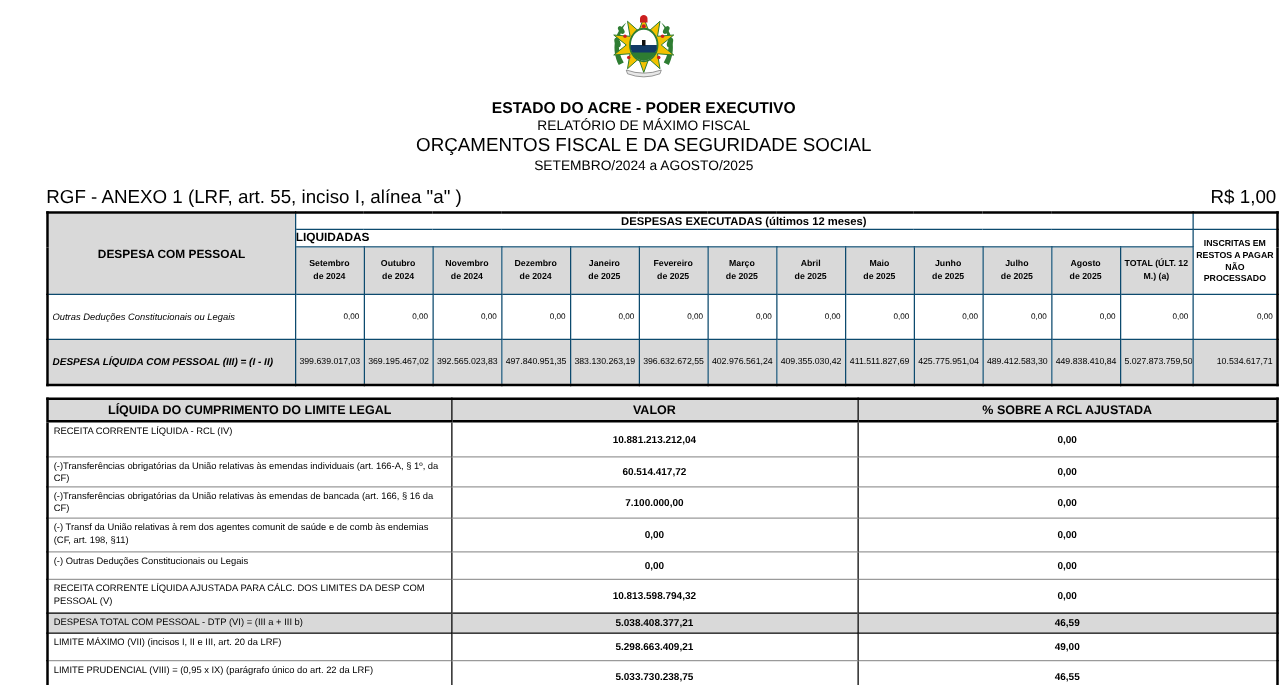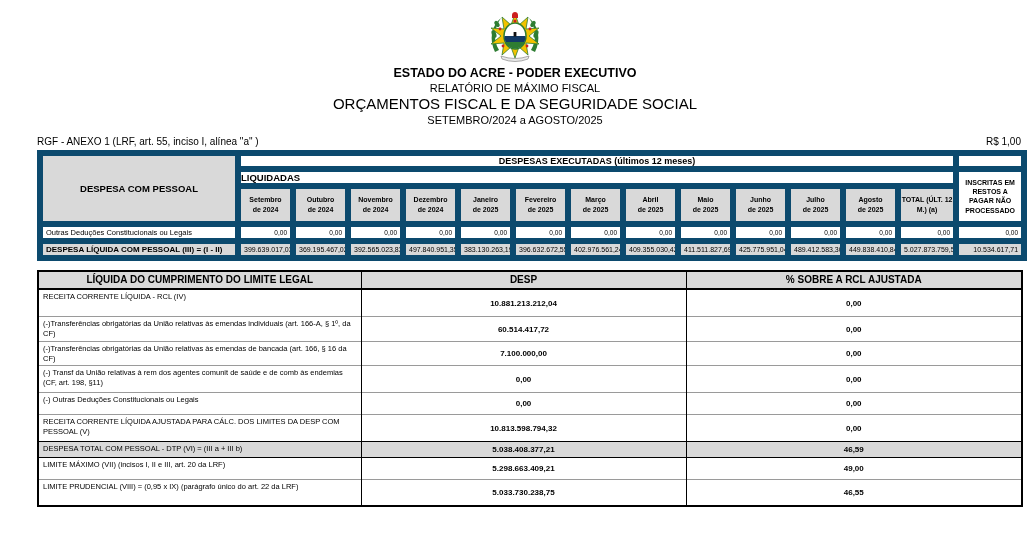--- a/index.html
+++ b/index.html
@@ -5,54 +5,54 @@
   * { margin:0; padding:0; box-sizing:border-box; }
   html,body { background:#ffffff; }
   body {
     width:1030px; height:548px;
     font-family:"Liberation Sans", sans-serif;
     color:#000;
     position:relative;
     overflow:hidden;
   }
   .crest { width:100%; text-align:center; padding-top:8px; height:62px; }
-  .title-block { text-align:center; line-height:1.25; margin-top:4px; }
+  .title-block { text-align:center; line-height:1.25; margin-top:17px; }
   .title-block .b1 { font-size:12.5px; font-weight:bold; }
   .title-block .r1 { font-size:11px; }
   .title-block .b2 { font-size:12.5px; font-weight:bold; }
   .title-block .r2 { font-size:15px; }
   .title-block .r3 { font-size:11px; }
 
   .anexo-row {
     width:984px; margin:8px auto 3px auto; margin-left:37px;
     display:flex; justify-content:space-between; align-items:flex-end;
-    font-size:10px;
+    font-size:15px;
   }
 
   table { border-collapse:collapse; table-layout:fixed; margin-left:37px; }
 
   
   .t1 { width:984px; border:2px solid #000; }
-  .t1 td { border:6px solid #0c4a6e; overflow:hidden; }
+  .t1 td { border:1px solid #0c4a6e; overflow:hidden; }
   .t1 .corner {
     background:#d9d9d9; text-align:center; vertical-align:middle;
     font-weight:bold; font-size:9.5px;
   }
   .t1 .grouphdr { text-align:center; font-weight:bold; font-size:9px; height:14px; background:#fff; }
   .t1 .subhdr  { font-weight:bold; font-size:9.5px; height:14px; background:#fff; }
   .t1 .monthhdr {
     background:#d9d9d9; text-align:center; vertical-align:middle;
     font-weight:bold; font-size:7px; line-height:1.35; height:38px;
   }
   .t1 .inscritas-hdr {
     background:#fff; text-align:center; vertical-align:middle;
     font-weight:bold; font-size:7px; line-height:1.35; padding:1px;
   }
   .t1 .empty-corner { background:#fff; height:14px; }
-  .t1 .lbl  { font-size:7.5px; padding:1px 3px; vertical-align:middle; }
+  .t1 .lbl  { font-size:7.5px; padding:13px 3px; vertical-align:middle;font-style:italic; }
   .t1 .num  { font-size:6.5px; text-align:right; padding:1px 3px; vertical-align:middle; white-space:nowrap; }
   .t1 .row-ded td { height:13px; }
   .t1 .row-liq td { height:15px; background:#d9d9d9; }
   .t1 .row-liq .lbl { font-weight:bold; font-size:8px; }
   .t1 .row-liq .num { font-size:7px; }
 
   
   .t2 { width:984px; border:2px solid #000; margin-top:9px; }
   .t2 th {
     background:#d9d9d9; border:1px solid #000; border-bottom:2px solid #000;
@@ -189,21 +189,21 @@
 
 <table class="t2">
   <colgroup>
     <col style="width:323px">
       <col style="width:325px">
       <col style="width:336px">
   </colgroup>
   <thead>
     <tr>
       <th>LÍQUIDA DO CUMPRIMENTO DO LIMITE LEGAL</th>
-      <th>DESP</th>
+      <th>VALOR</th>
       <th>% SOBRE A RCL AJUSTADA</th>
     </tr>
   </thead>
   <tbody>
     <tr style="height:28px">
       <td class="lbl">RECEITA CORRENTE LÍQUIDA - RCL (IV)</td>
       <td class="val">10.881.213.212,04</td>
       <td class="val">0,00</td>
     </tr>
     <tr style="height:20px">

